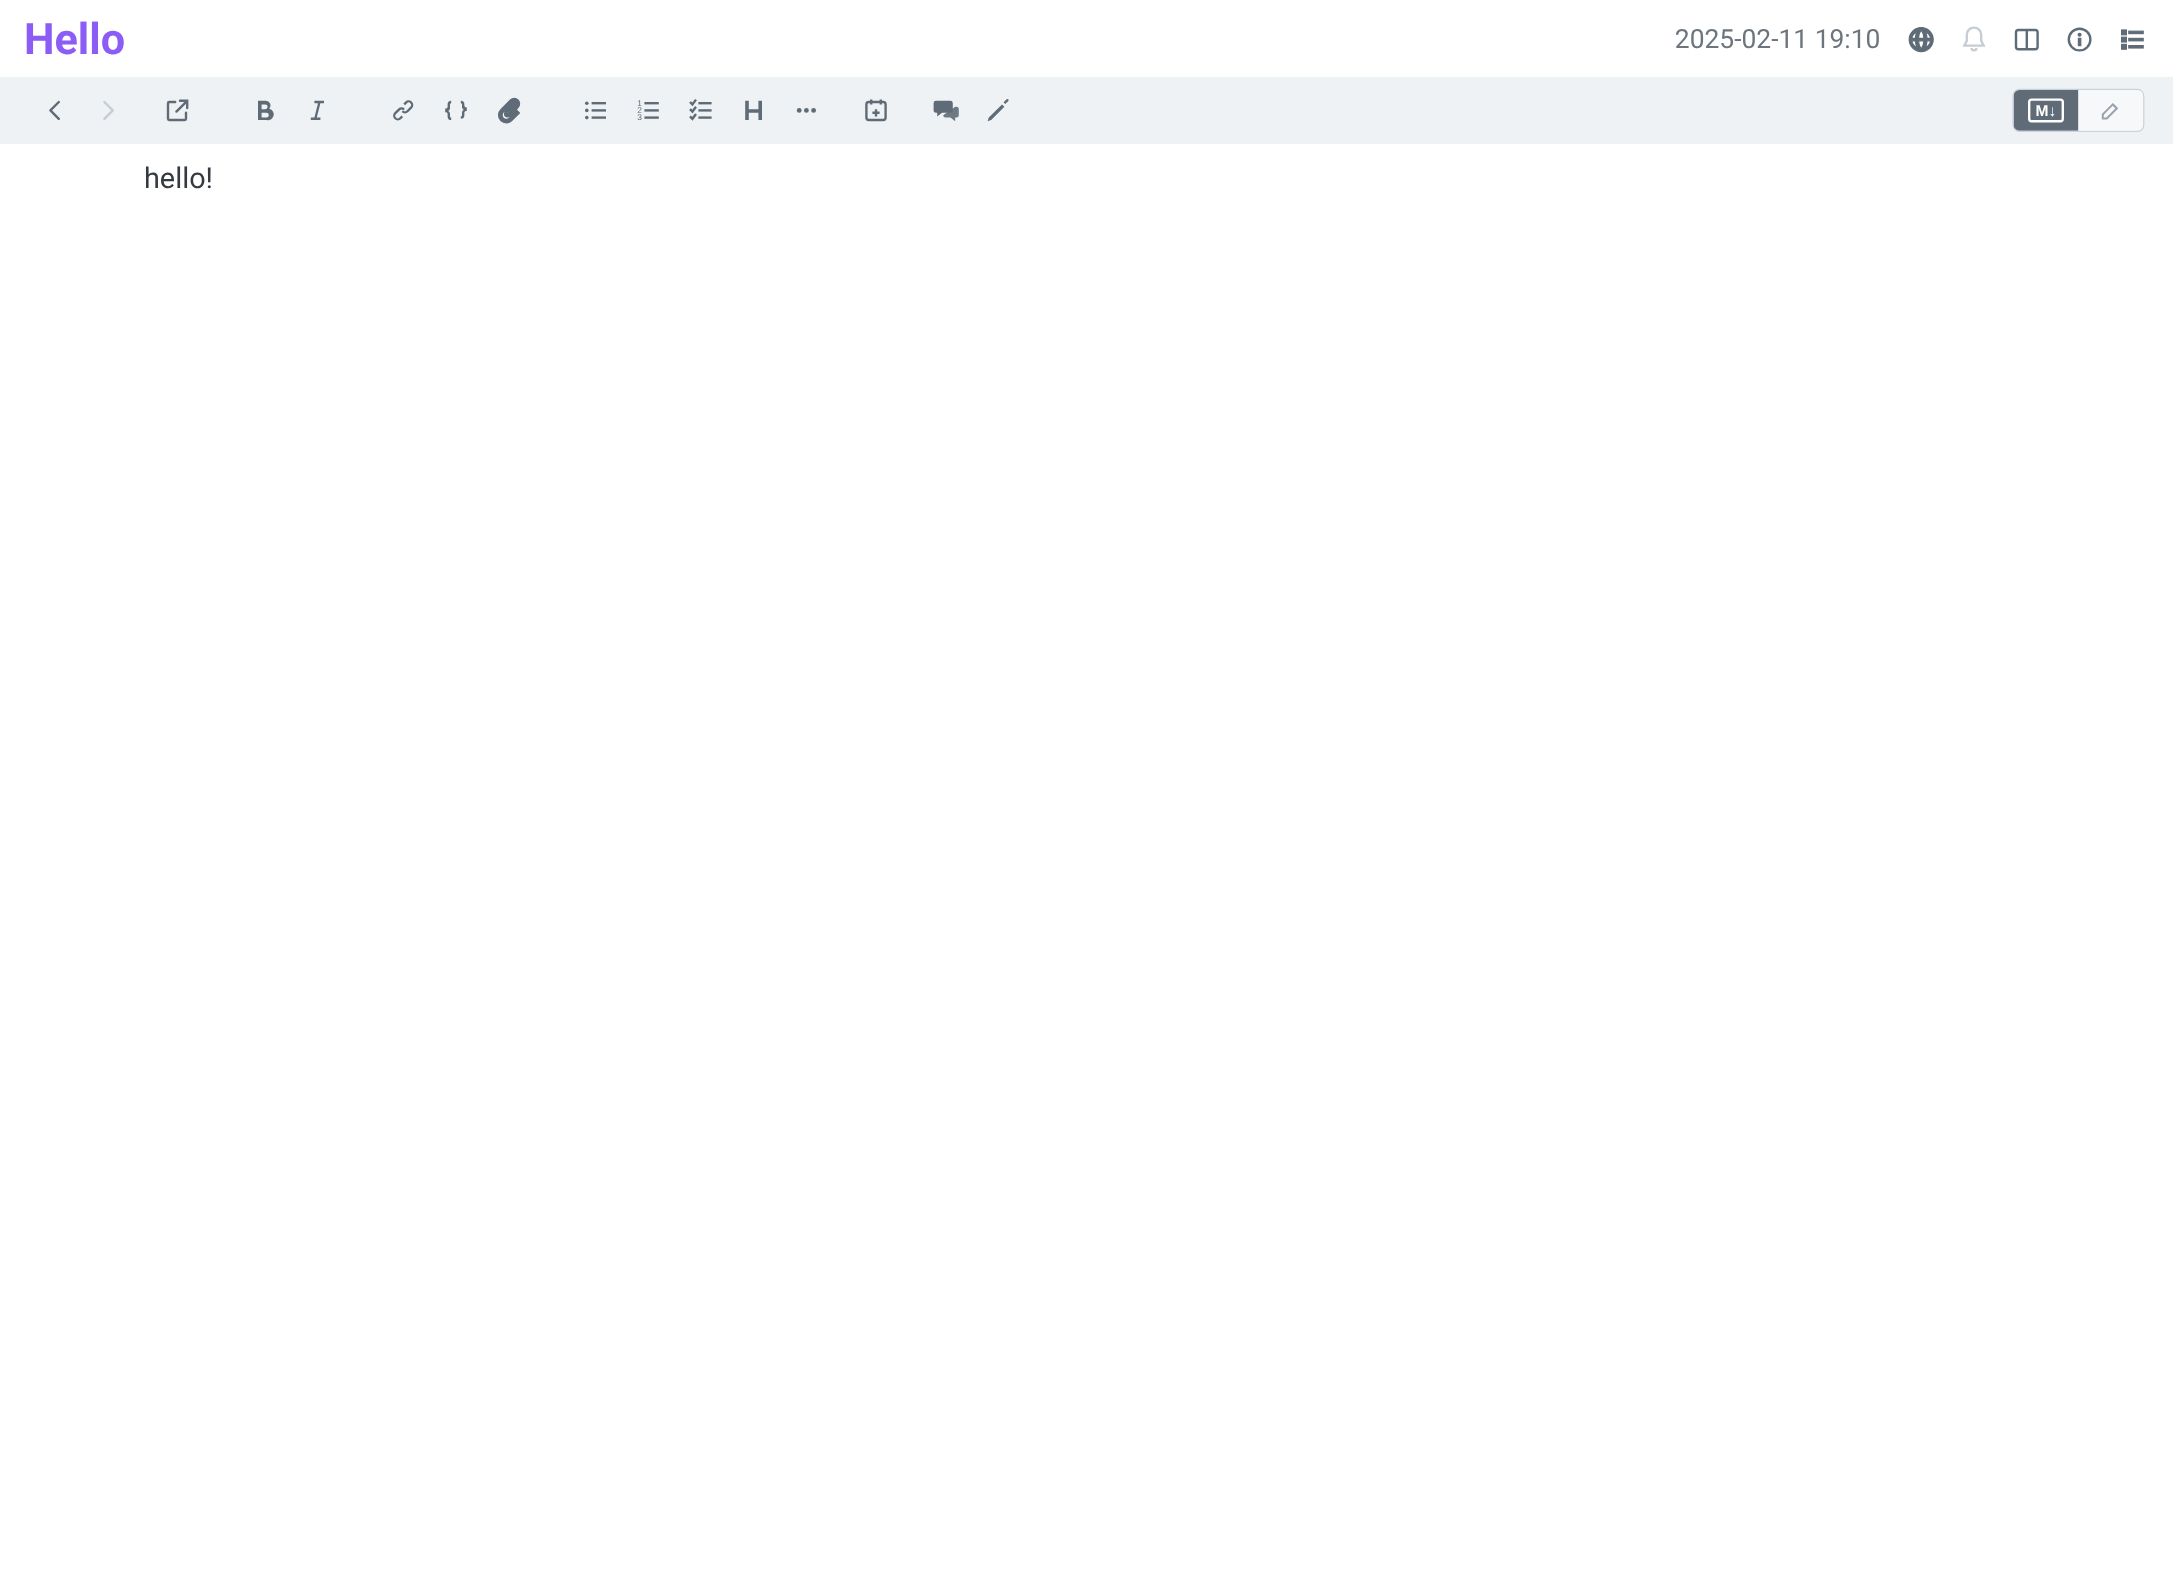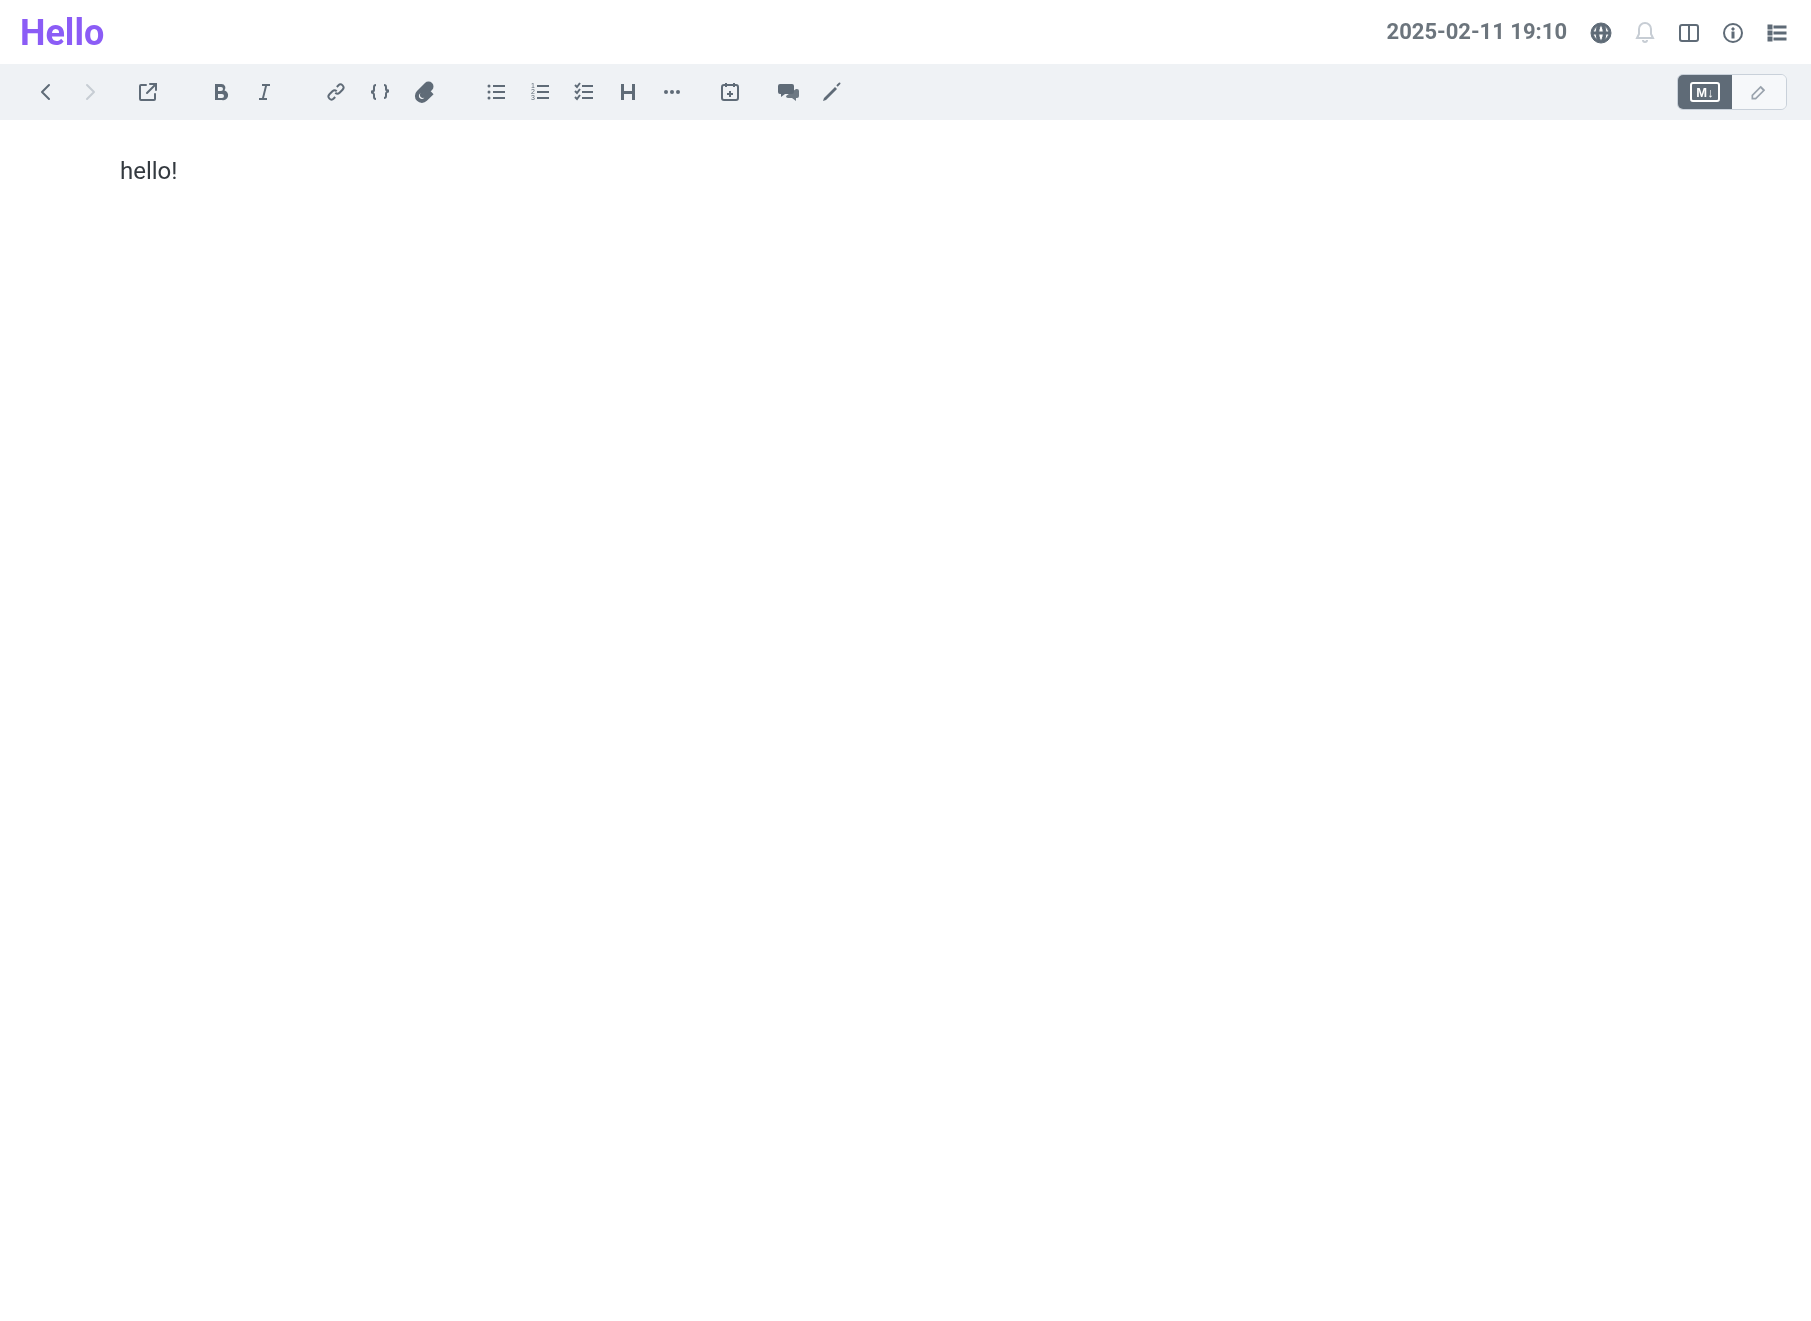--- a/index.html
+++ b/index.html
@@ -16,23 +16,22 @@
     padding: 10px 20px 8px 20px;
     height: 64px;
   }
   .page-title {
     font-size: 36px;
     font-weight: 700;
     color: #8b5cf6;
   }
   .header-right {
     display: flex;
-    align-items: flex-start;
+    align-items: center;
     gap: 16px;
-    font-weight: bold;
   }
   .timestamp {
     font-size: 22px;
     color: #6c757d;
     margin-right: 4px;
   }
   .header-icon {
     width: 28px; height: 28px;
     display: flex; align-items: center; justify-content: center;
     color: #5f6b77;
@@ -83,21 +82,21 @@
     background: #5f6b77;
     color: #fff;
   }
   .mode-seg svg { height: 20px; }
   .md-badge {
     display: inline-flex; align-items: center; justify-content: center;
     width: 30px; height: 20px; border: 2px solid currentColor; border-radius: 3px;
     font-size: 13px; font-weight: 700; font-family: sans-serif;
   }
   .content {
-    padding: 37px 40px;
+    padding: 15px 40px;
   }
   .body-text {
     font-size: 24px;
     color: #343a40;
     margin-left: 80px;
   }
 </style>
 </head>
 <body>
 

